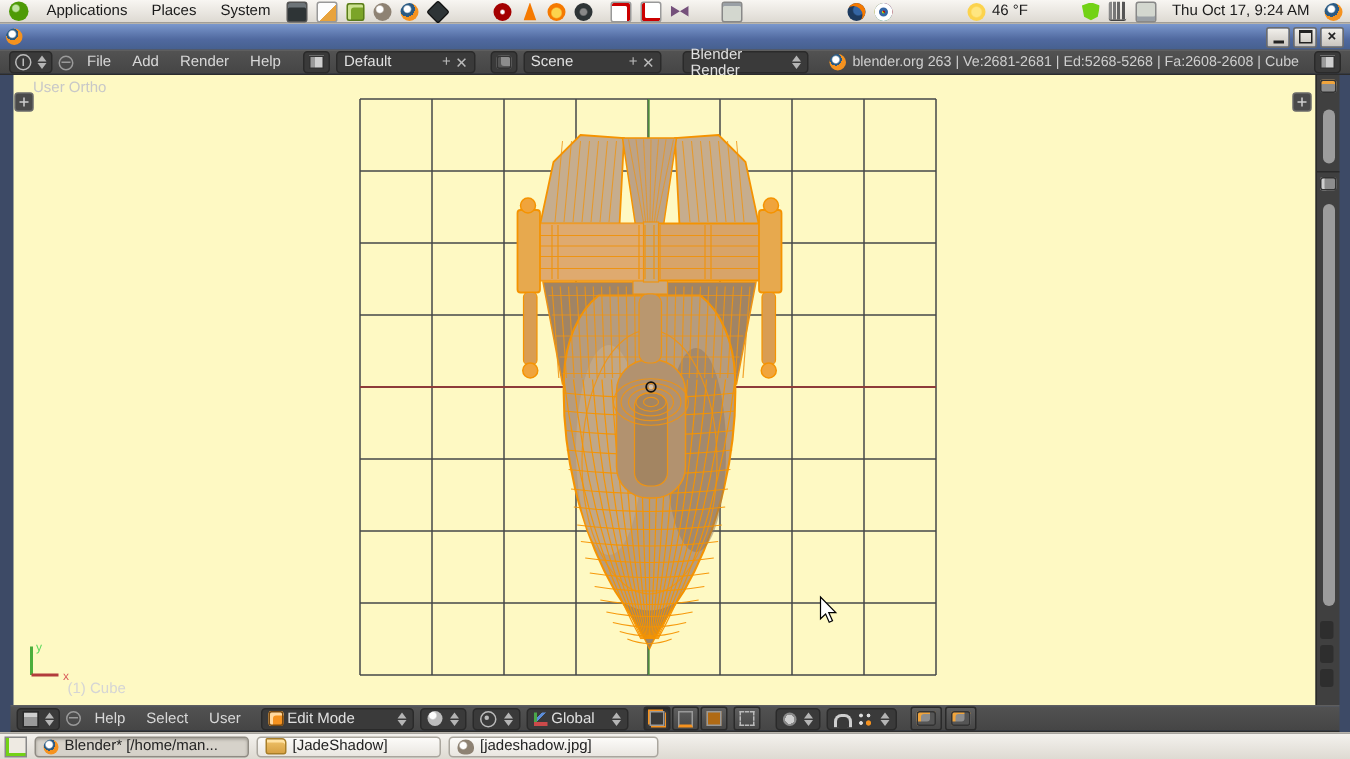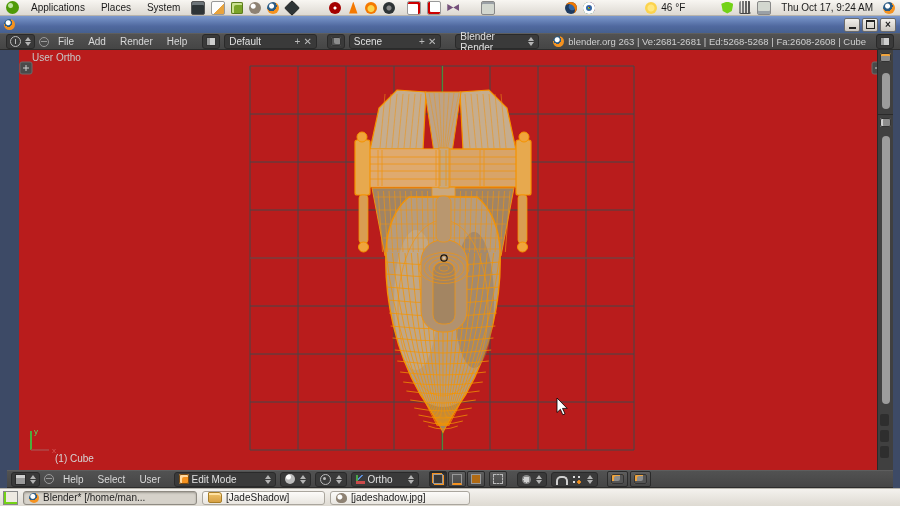--- a/index.html
+++ b/index.html
@@ -89,21 +89,21 @@
   .g-magnet{width:8px;height:7px;border:2px solid #cfcfcf;border-bottom:none;border-radius:5px 5px 0 0;margin-top:2px}
   .g-snapinc{width:9px;height:9px;background:
      radial-gradient(circle at 2px 2px,#ddd 0 1px,#0000 1.5px),
      radial-gradient(circle at 7px 2px,#ddd 0 1px,#0000 1.5px),
      radial-gradient(circle at 2px 7px,#ddd 0 1px,#0000 1.5px),
      radial-gradient(circle at 7px 7px,#f5921f 0 1.5px,#0000 2px)}
   .g-rendercam{width:13px;height:10px;background:#8d8d8d;border-radius:2px;
      box-shadow:inset 0 0 0 1px #333, inset -4px -3px 0 #555, inset 3px 2px 0 #f0a43c}
 
   
-  #viewport{position:absolute;left:19px;top:34px;width:870px;height:420px;background:#b91c1c;overflow:hidden}
+  #viewport{position:absolute;left:9px;top:34px;width:870px;height:420px;background:#fef9c3;overflow:hidden}
   #viewport svg{display:block}
   svg text{font-family:"Liberation Sans",sans-serif}
 
   
   #right-strip{position:absolute;left:877px;top:34px;width:16px;height:420px;background:#404040;border-left:1px solid #2a2a2a;box-sizing:border-box}
   .strip-seg{position:relative;width:100%;box-sizing:border-box}
   .strip-ico{width:11px;height:9px;margin:3px auto 0;background:#8d8d8d;border-radius:2px;box-shadow:inset 0 0 0 1px #333, inset 0 3px 0 #f0a43c}
   .strip-ico.props{box-shadow:inset 0 0 0 1px #333, inset 3px 0 0 #cfcfcf}
   .sb-thumb{position:absolute;left:4px;width:8px;border-radius:4px;background:#9c9c9c}
   .stub{position:absolute;left:2px;width:9px;height:12px;border-radius:2px;background:#2e2e2e}
@@ -464,21 +464,21 @@
       </span>
       <span class="bfield">
         <span class="g-pivot"></span>
         <span class="arrs">
             <span class="tri tri-up"></span>
             <span class="tri tri-dn"></span>
           </span>
       </span>
       <span class="bfield" style="width:58px">
         <span class="g-axis"></span>
-        <span style="flex:1">Ortho</span>
+        <span style="flex:1">Global</span>
         <span class="arrs">
             <span class="tri tri-up"></span>
             <span class="tri tri-dn"></span>
           </span>
       </span>
       <span style="display:flex;gap:1px;margin-left:6px">
         <span class="selbtn pressed">
             <span class="sc-vert"></span>
           </span>
         <span class="selbtn">
@@ -512,21 +512,21 @@
           </span>
         <span class="selbtn" style="width:19px">
             <span class="g-rendercam"></span>
           </span>
       </span>
     </div>
   </div>
 
   <div id="taskbar">
     <span class="t-desktop"></span>
-    <span class="tbtn active" style="width:174px">
+    <span class="tbtn active" style="width:143px">
       <span class="blicon" style="width:10px;height:10px"></span>
       <span>Blender* [/home/man...</span>
     </span>
     <span class="tbtn" style="width:123px">
       <span class="t-folder"></span>
       <span>[JadeShadow]</span>
     </span>
     <span class="tbtn" style="width:140px">
       <span class="t-gimp"></span>
       <span>[jadeshadow.jpg]</span>

